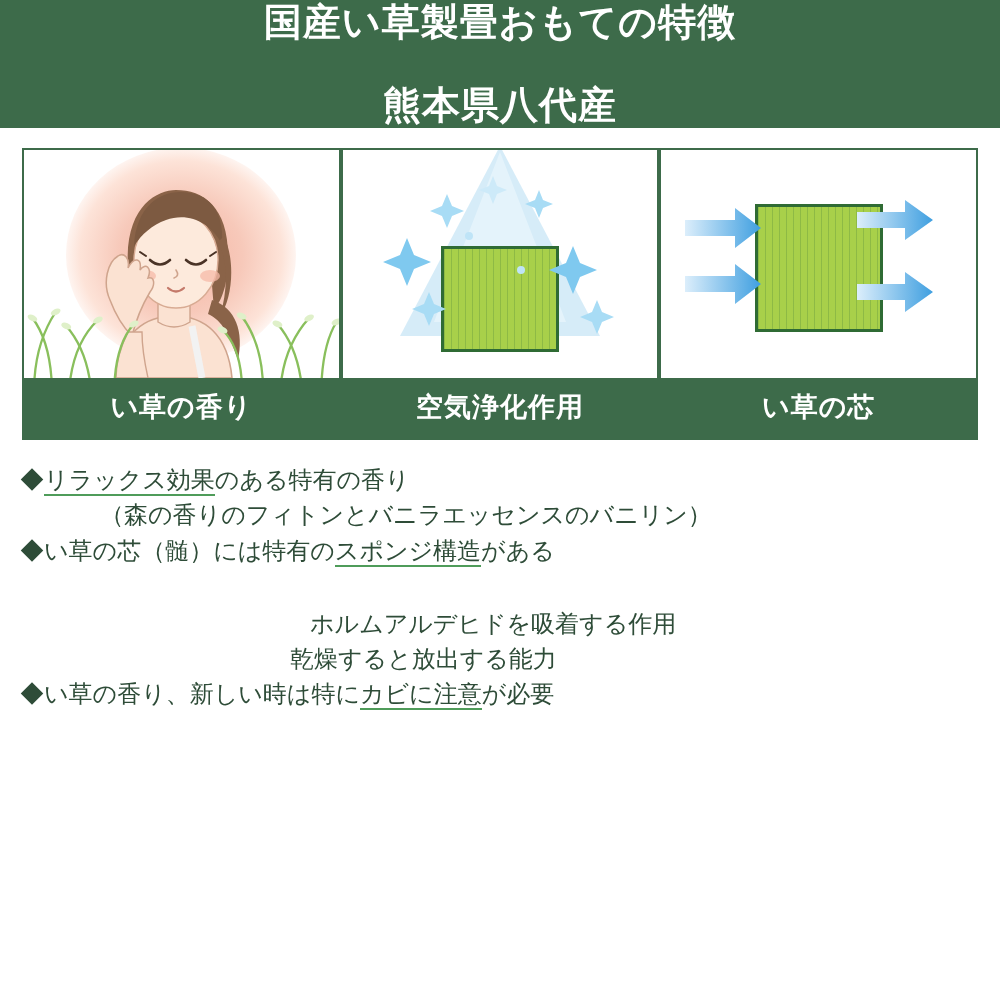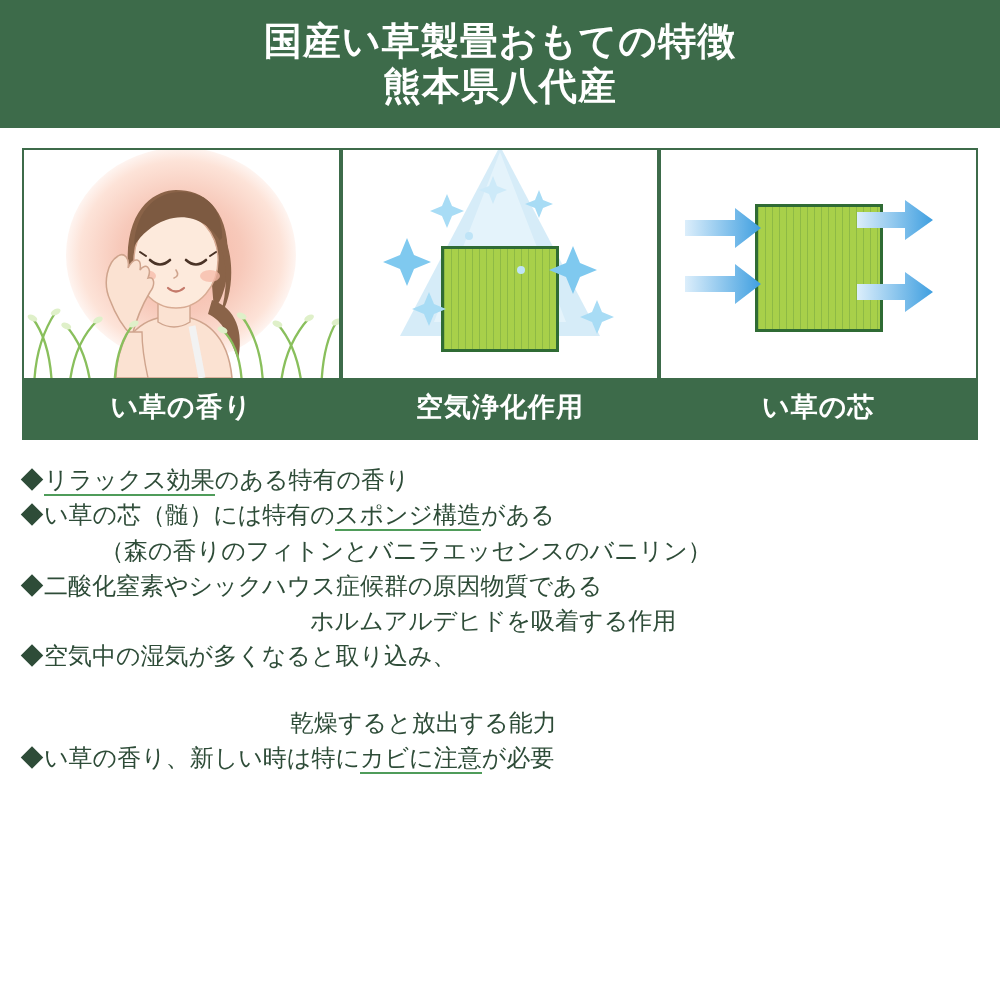--- a/index.html
+++ b/index.html
@@ -23,21 +23,21 @@
   }
 
   
   .header {
     background: #3d6b4a;
     color: #ffffff;
     height: 128px;
     display: flex;
     flex-direction: column;
     align-items: center;
-    justify-content: center;
+    justify-content: space-between;
     line-height: 1.18;
   }
   .header-line {
     font-size: 38px;
     font-weight: bold;
     letter-spacing: 1px;
   }
 
   
   .cards {
@@ -140,23 +140,23 @@
     padding: 22px 20px 0 20px;
     box-sizing: border-box;
   }
   .line {
     font-size: 24px;
     line-height: 1.47;
     color: #2e4c38;
     white-space: nowrap;
   }
   .line.indent-1 { padding-left: 80px; }
-  .line.indent-2 { padding-left: 290px; }
+  .line.indent-2 { padding-left: 290px; margin-top: 38px; }
   .line.indent-3 { padding-left: 215px; }
-  .line.indent-4 { padding-left: 270px; margin-top: 31px; }
+  .line.indent-4 { padding-left: 270px; }
   .u {
     border-bottom: 2px solid #4f9c5a;
     padding-bottom: 1px;
   }
 </style>
 </head>
 <body>
 
 <div class="page">
 
@@ -273,22 +273,20 @@
           <path d="M196 134 L244 134 L244 122 L272 142 L244 162 L244 150 L196 150 Z" fill="url(#ag)"></path>
         </svg>
       </div>
       <div class="card-caption">い草の芯</div>
     </div>
 
   </div>
 
   <div class="body-text">
       <div class="line"><span>◆</span><span class="u">リラックス効果</span><span>のある特有の香り</span></div>
+      <div class="line indent-1"><span>（森の香りのフィトンとバニラエッセンスのバニリン）</span></div>
       <div class="line"><span>◆</span><span>い草の芯（髄）には特有の</span><span class="u">スポンジ構造</span><span>がある</span></div>
-      <div class="line indent-1"><span>（森の香りのフィトンとバニラエッセンスのバニリン）</span></div>
-      <div class="line"><span>◆</span><span>二酸化窒素やシックハウス症候群の原因物質である</span></div>
       <div class="line indent-2"><span>ホルムアルデヒドを吸着する作用</span></div>
-      <div class="line"><span>◆</span><span>空気中の湿気が多くなると取り込み、</span></div>
       <div class="line indent-4"><span>乾燥すると放出する能力</span></div>
       <div class="line"><span>◆</span><span>い草の香り、新しい時は特に</span><span class="u">カビに注意</span><span>が必要</span></div>
     </div>
 
 </div>
 
 </body></html>

